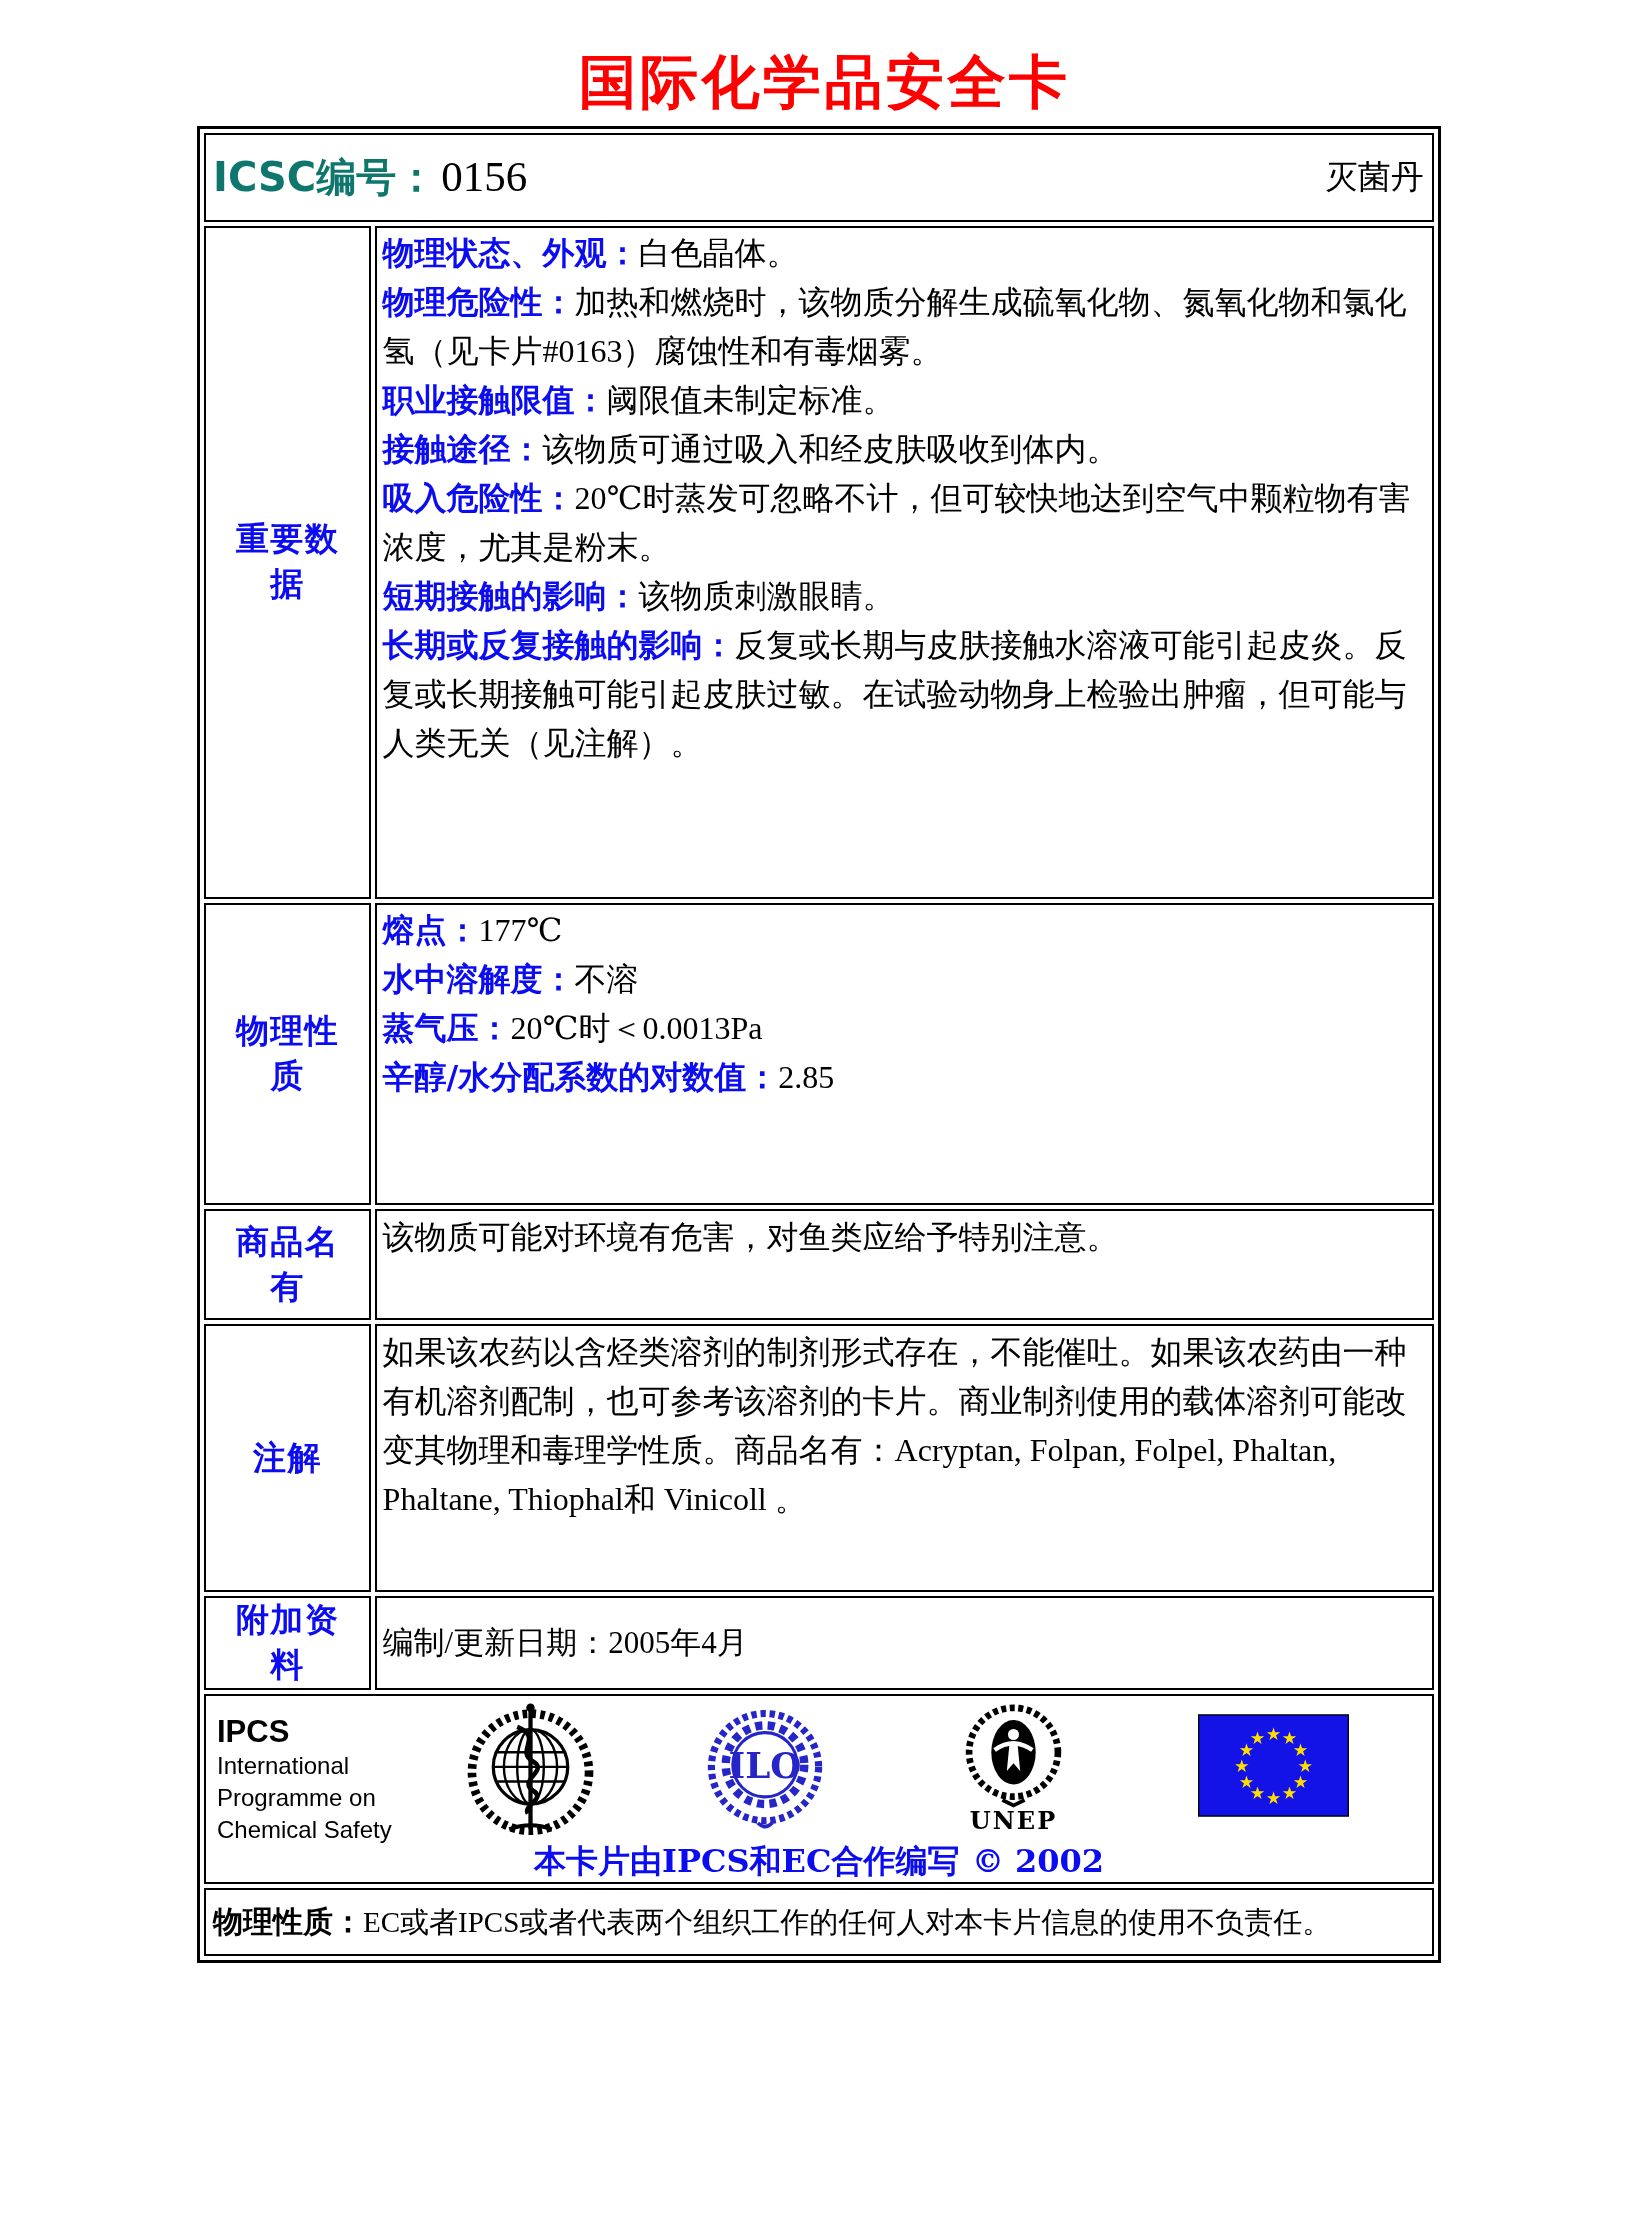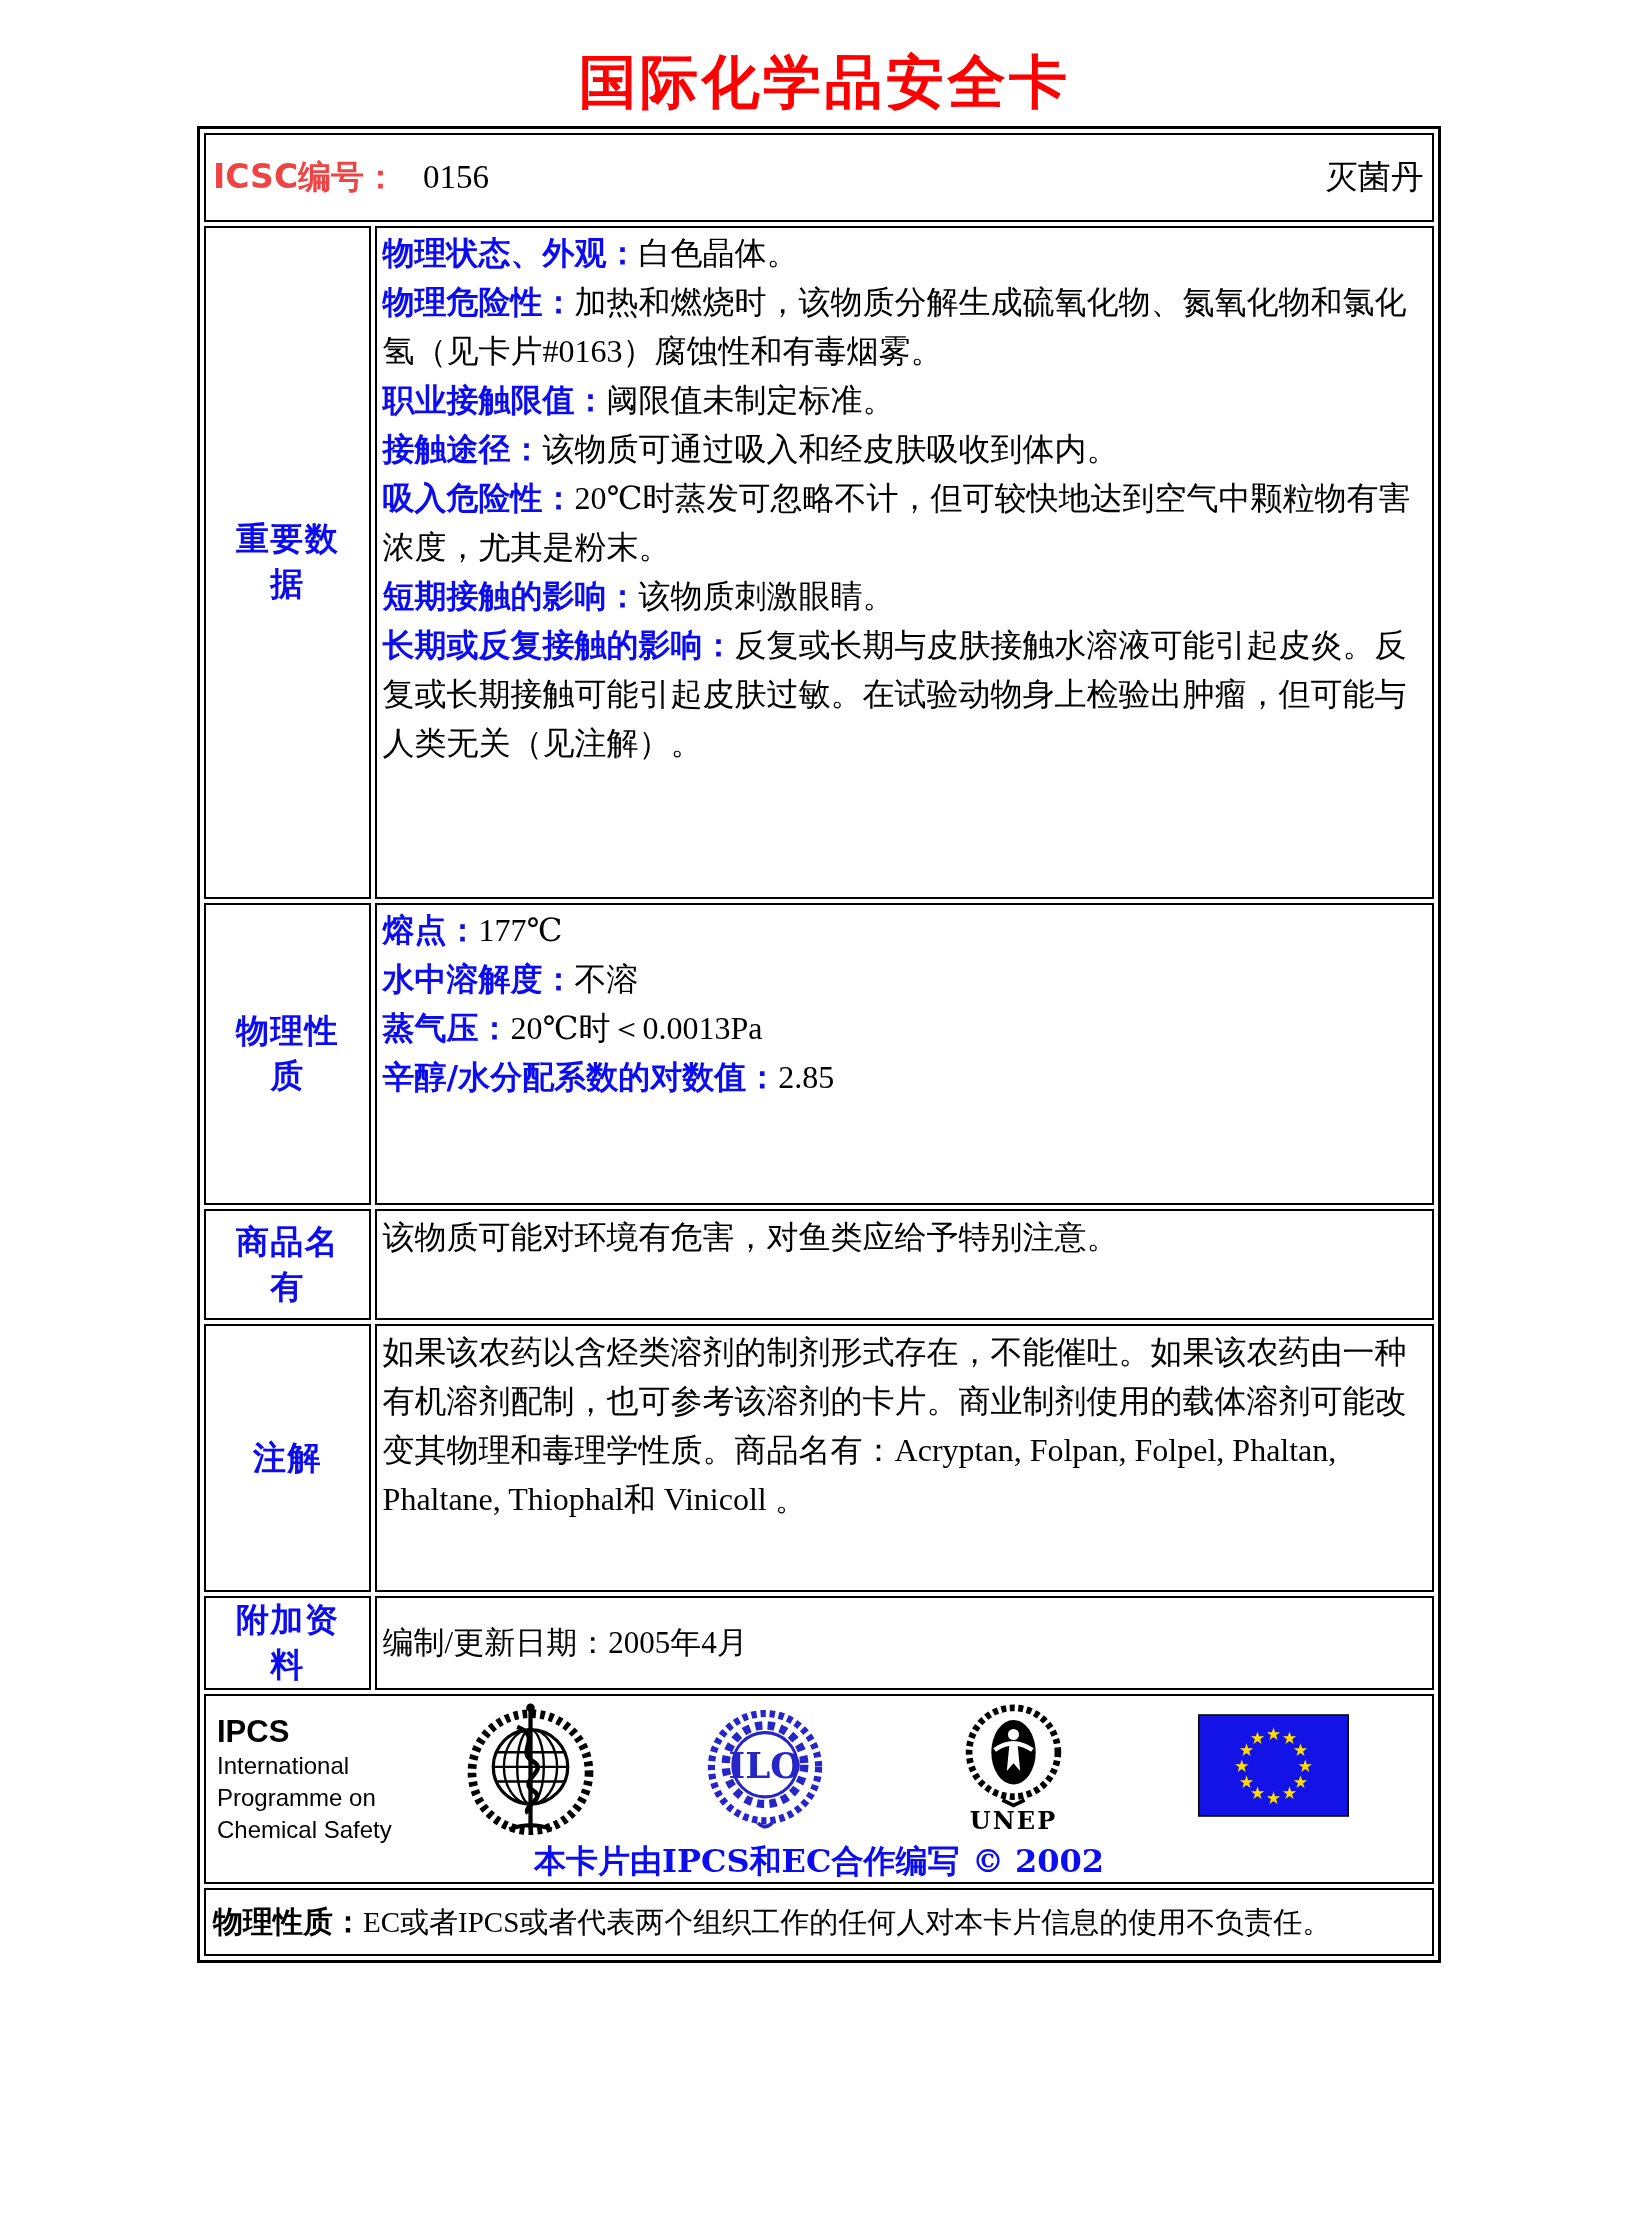--- a/index.html
+++ b/index.html
@@ -15,24 +15,24 @@
   table.card{
     margin:11px 0 0 197px;width:1244px;table-layout:fixed;
     border:3.5px solid #000;border-collapse:separate;border-spacing:4.2px;background:#fff;
   }
   td{border:2.1px solid #000;vertical-align:top;background:#fff;overflow:hidden;}
   col.c-label{width:167px;}
   
   .header-cell{height:85px;vertical-align:middle;padding:0 8.3px 0 7px;}
   .header-flex{display:flex;justify-content:space-between;align-items:center;}
   .icsc-label{
-    color:#ef4444;font-family:"DejaVu Sans","Liberation Sans",sans-serif;
-    font-size:33px;font-weight:600;
-  }
-  .icsc-value{font-size:33px;margin-left:26px;}
+    color:#0f766e;font-family:"DejaVu Sans","Liberation Sans",sans-serif;
+    font-size:40px;font-weight:600;
+  }
+  .icsc-value{font-size:43px;margin-left:5px;}
   .chem-name{font-size:33px;}
   
   .label-cell{
     vertical-align:middle;text-align:center;color:#0c0cf0;
     font-family:"DejaVu Sans","Liberation Sans",sans-serif;
     font-size:33px;font-weight:600;letter-spacing:1.4px;padding:0 16px;
   }
   
   .content-cell{padding:1.4px 8.3px 1.4px 5.6px;}
   .content-cell .item{font-size:32px;line-height:49px;}

